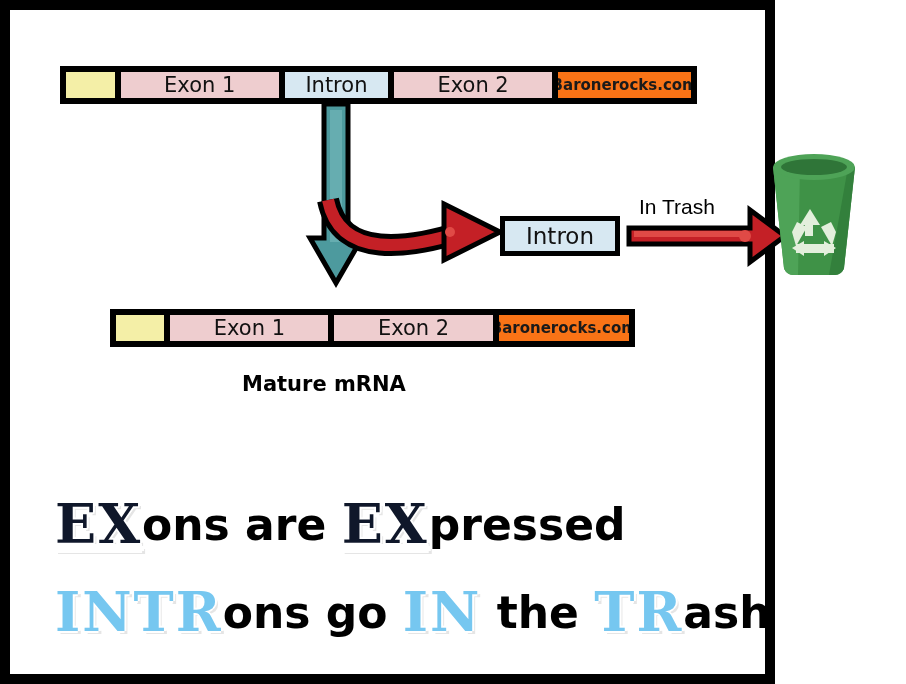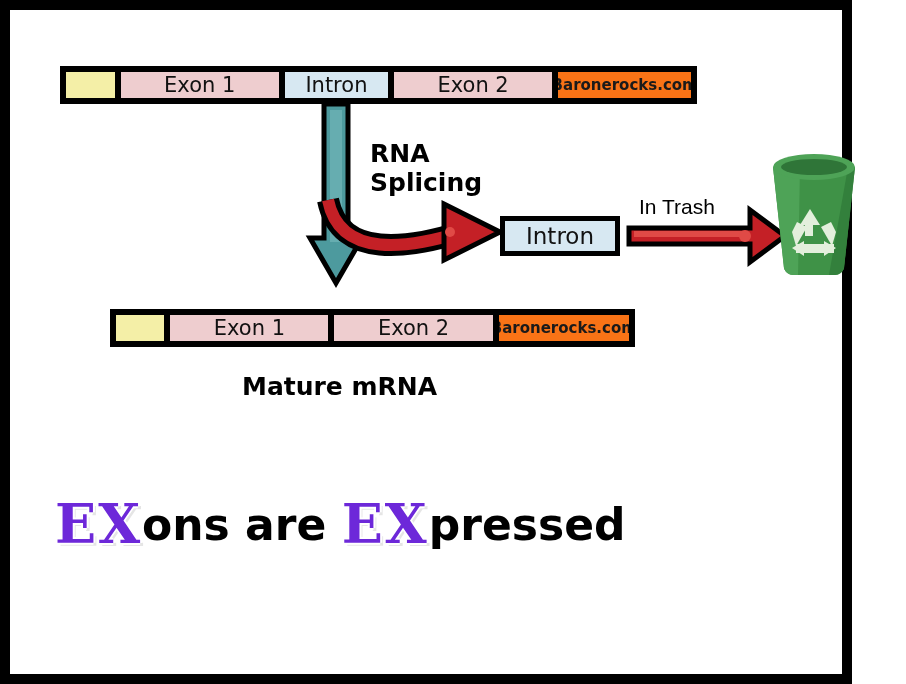--- a/index.html
+++ b/index.html
@@ -8,21 +8,21 @@
     background: #ffffff;
   }
   body {
     width: 906px;
     height: 684px;
     font-family: "Liberation Sans", sans-serif;
     overflow: hidden;
   }
   #canvas {
     position: relative;
-    width: 852px;
+    width: 775px;
     height: 684px;
     background: #ffffff;
     box-sizing: border-box;
     border: 10px solid #000000;
   }
 
   
   .gene-bar {
     position: absolute;
     display: flex;
@@ -80,21 +80,21 @@
   #rna-splicing-label {
     left: 360px;
     top: 129px;
     font-size: 25px;
     line-height: 29px;
     text-align: left;
   }
   #mature-label {
     left: 232px;
     top: 362px;
-    font-size: 25px;
+    font-size: 21px;
   }
   #in-trash-label {
     left: 629px;
     top: 185px;
     font-size: 21px;
     font-weight: normal;
     font-family: "Liberation Sans", sans-serif;
   }
 
   
@@ -125,21 +125,21 @@
     font-size: 54px;
     letter-spacing: 2px;
     -webkit-text-stroke: 3px #ffffff;
     paint-order: stroke fill;
     text-shadow:
        2px 0 0 #ffffff, -2px 0 0 #ffffff,
        0 2px 0 #ffffff, 0 -2px 0 #ffffff,
        3px 3px 0 rgba(0,0,0,0.10);
     vertical-align: -3px;
   }
-  .fancy-pink { color: #6d28d9; }
+  .fancy-pink { color: #0f172a; text-decoration: underline; }
   .fancy-blue { color: #76c7f0; }
   .plain { vertical-align: 0px; }
 </style>
 </head>
 <body>
 
 <div id="canvas">
 
   <div class="gene-bar" id="pre-mrna-bar" style="left:50px; top:56px; width:637px; height:38px;">
     <div class="seg utr" style="width:55px;"></div>
@@ -179,33 +179,30 @@
       <g fill="#e3efdc">
         <path d="M787,212 L797,217 L786,236 L782,222 Z"></path>
         <path d="M821,212 L811,217 L822,236 L826,222 Z"></path>
         <path d="M786,234 L824,234 L824,243 L786,243 Z"></path>
         <path d="M782,238 L794,231 L794,246 Z"></path>
         <path d="M826,238 L814,231 L814,246 Z"></path>
       </g>
     </g>
   </svg>
 
-  <div class="label" id="rna-splicing-label">
-    <div>RNA</div>
-    <div>Splicing</div>
-  </div>
 
   <div class="intron-box" id="excised-intron-box" style="left:490px; top:206px; width:120px; height:40px;">Intron</div>
 
   <div class="label" id="in-trash-label">In Trash</div>
 
   <div class="gene-bar" id="mature-mrna-bar" style="left:100px; top:299px; width:525px; height:38px;">
     <div class="seg utr" style="width:55px;"></div>
     <div class="seg exon" style="width:166px;">Exon 1</div>
     <div class="seg exon" style="width:166px;">Exon 2</div>
     <div class="seg brand" style="width:138px;">Baronerocks.com</div>
   </div>
 
   <div class="label" id="mature-label">Mature mRNA</div>
 
   <div class="slogan" id="slogan-1"><span class="fancy fancy-pink">EX</span><span class="plain">ons are </span><span class="fancy fancy-pink">EX</span><span class="plain">pressed</span></div>
+  <div class="slogan" id="slogan-2"><span class="fancy fancy-blue">INTR</span><span class="plain">ons go </span><span class="fancy fancy-blue">IN</span><span class="plain"> the </span><span class="fancy fancy-blue">TR</span><span class="plain">ash</span></div>
 
 </div>
 
 </body></html>

